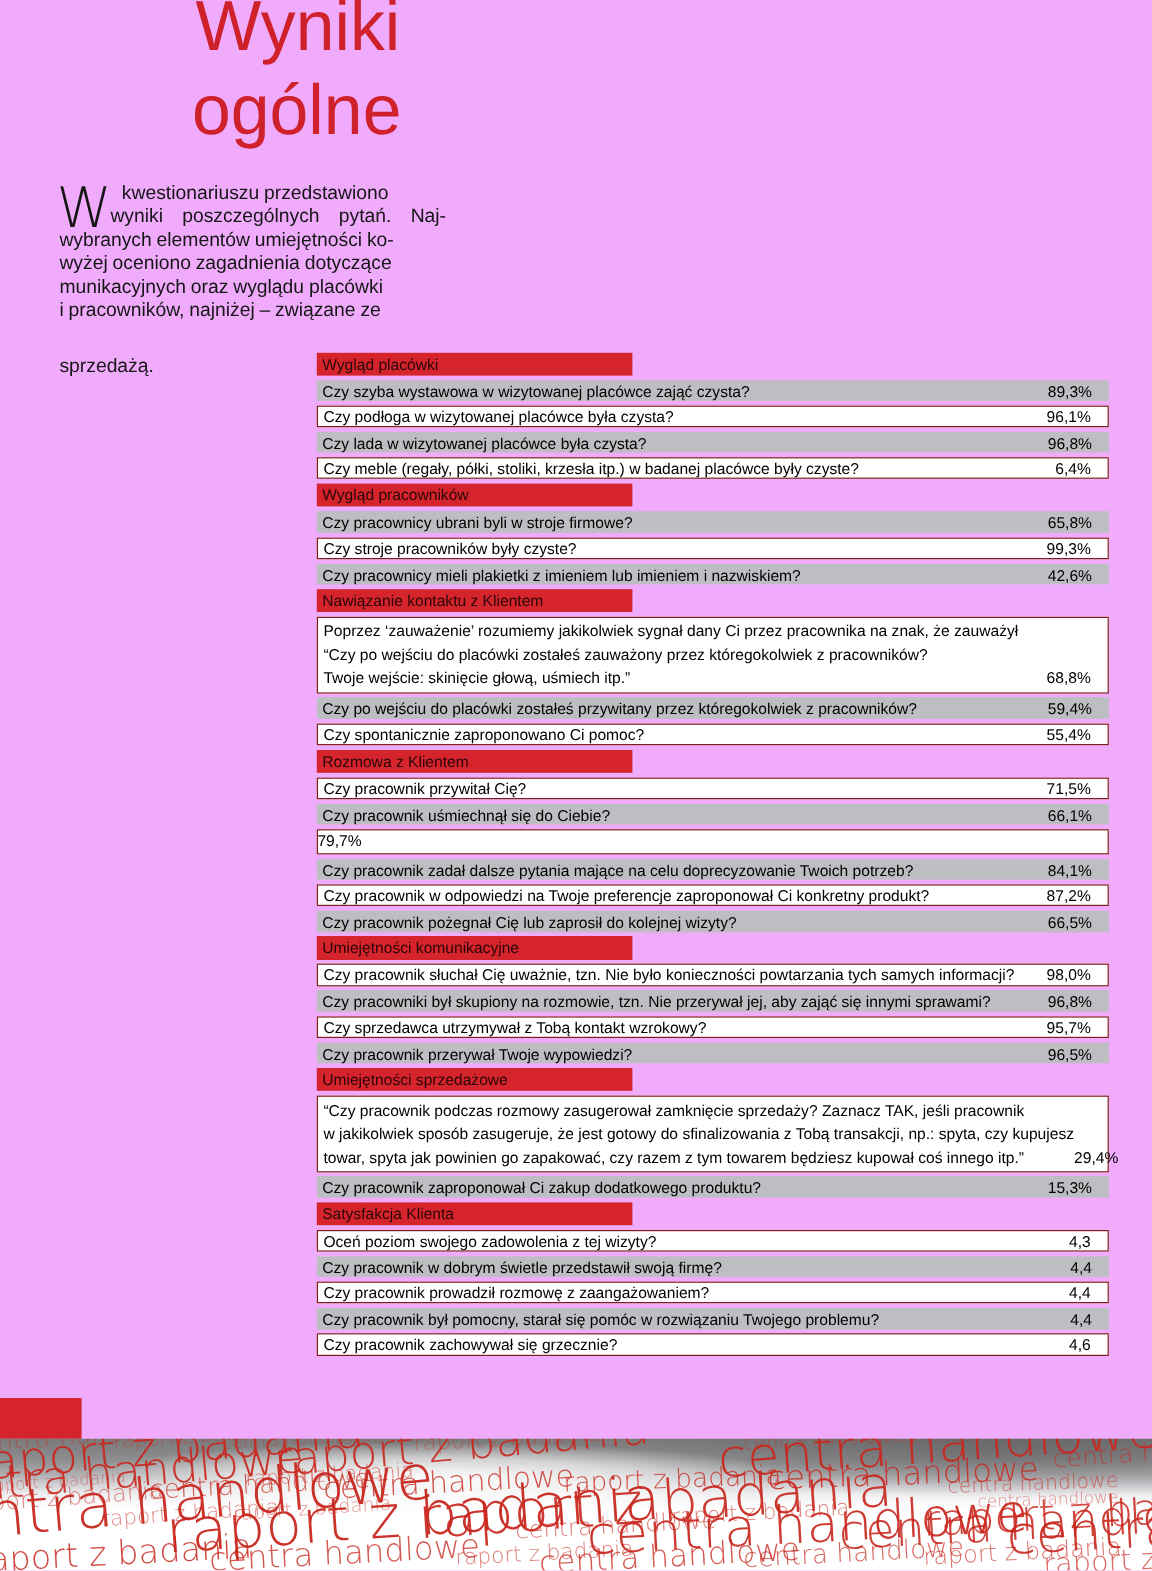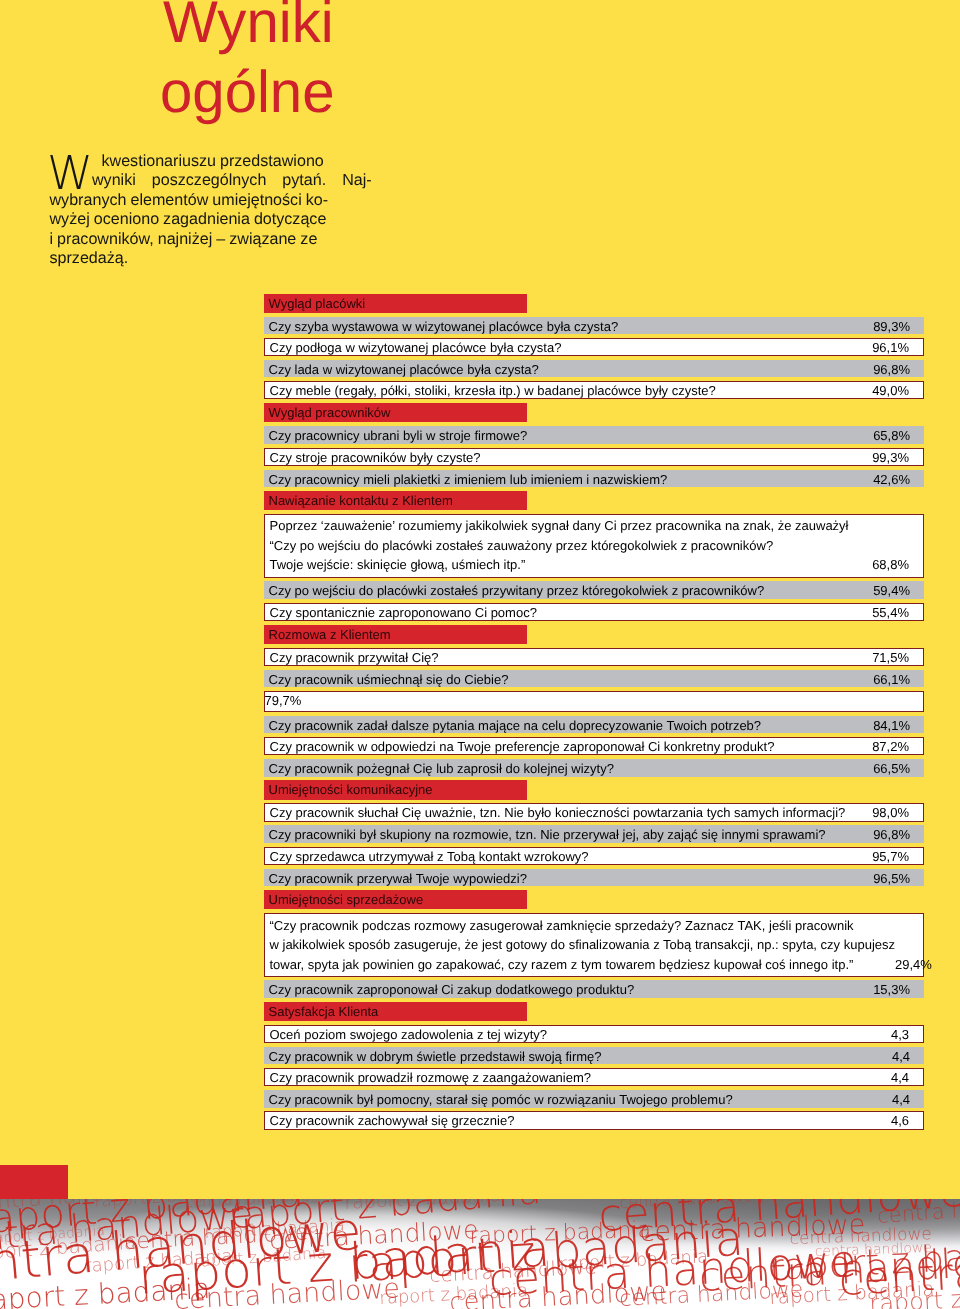--- a/index.html
+++ b/index.html
@@ -1,33 +1,33 @@
 <!DOCTYPE html>
 <html lang="pl"><head>
 <meta charset="utf-8">
 <title>Wyniki ogolne</title>
 <style>
   html,body{margin:0;padding:0;}
   body{width:960px;height:1309px;background:#ffffff;font-family:"Liberation Sans",sans-serif;
        overflow:hidden;position:relative;-webkit-font-smoothing:antialiased;
        text-rendering:geometricPrecision;}
-  .page{position:relative;width:960px;height:1309px;overflow:hidden;background:#fde047;}
+  .page{position:relative;width:960px;height:1309px;overflow:hidden;background:#f0abfc;}
 
   
   .title{position:absolute;left:163px;top:-12px;color:#ce212c;font-weight:400;
          font-size:59px;line-height:69.5px;}
   .title span{display:block;transform:scaleX(0.985);transform-origin:left center;}
   .title span:nth-child(2){margin-left:-2.7px;}
 
   
   .intro{position:absolute;left:49.5px;top:152px;width:282.5px;font-size:16.1px;
          color:#161616;}
   .intro .ln{height:19.4px;line-height:19.4px;white-space:nowrap;
              display:flex;}
-  .intro .ln.last{display:block;}
+  .intro .ln.last{display:block;margin-top:28px;}
   .intro .ln>span{white-space:pre;}
   .intro .ln>span+span{margin-left:4px;}
   .intro .ln.i1{padding-left:52px;}
   .intro .ln.i2{padding-left:42.5px;}
   .intro .ln.i2>span+span{margin-left:16px;}
   .intro .dropcap{position:absolute;left:-2.5px;top:-2px;font-family:"DejaVu Sans",sans-serif;
                   font-weight:200;font-size:46.5px;line-height:46.5px;}
 
   
   .tbl{position:absolute;left:263.5px;top:293.5px;width:660px;}
@@ -89,55 +89,61 @@
         <span>umiejętności</span>
         <span>ko-</span>
       </div>
       <div class="ln">
         <span>wyżej</span>
         <span>oceniono</span>
         <span>zagadnienia</span>
         <span>dotyczące</span>
       </div>
       <div class="ln">
+        <span>munikacyjnych</span>
+        <span>oraz</span>
+        <span>wyglądu</span>
+        <span>placówki</span>
+      </div>
+      <div class="ln">
         <span>i</span>
         <span>pracowników,</span>
         <span>najniżej</span>
         <span>–</span>
         <span>związane</span>
         <span>ze</span>
       </div>
       <div class="ln last">sprzedażą.</div>
     </div>
 
   <div class="tbl" id="tbl">
       <div class="sec-header">Wygląd placówki</div>
       <div class="row gray">
         <div class="q">
-          <div>Czy szyba wystawowa w wizytowanej placówce była czysta?</div>
+          <div>Czy szyba wystawowa w wizytowanej placówce zająć czysta?</div>
         </div>
         <div class="v">89,3%</div>
       </div>
       <div class="row white">
         <div class="q">
           <div>Czy podłoga w wizytowanej placówce była czysta?</div>
         </div>
         <div class="v">96,1%</div>
       </div>
       <div class="row gray">
         <div class="q">
           <div>Czy lada w wizytowanej placówce była czysta?</div>
         </div>
         <div class="v">96,8%</div>
       </div>
       <div class="row white">
         <div class="q">
           <div>Czy meble (regały, półki, stoliki, krzesła itp.) w badanej placówce były czyste?</div>
         </div>
-        <div class="v">49,0%</div>
+        <div class="v">6,4%</div>
       </div>
       <div class="sec-header">Wygląd pracowników</div>
       <div class="row gray">
         <div class="q">
           <div>Czy pracownicy ubrani byli w stroje firmowe?</div>
         </div>
         <div class="v">65,8%</div>
       </div>
       <div class="row white">
         <div class="q">

